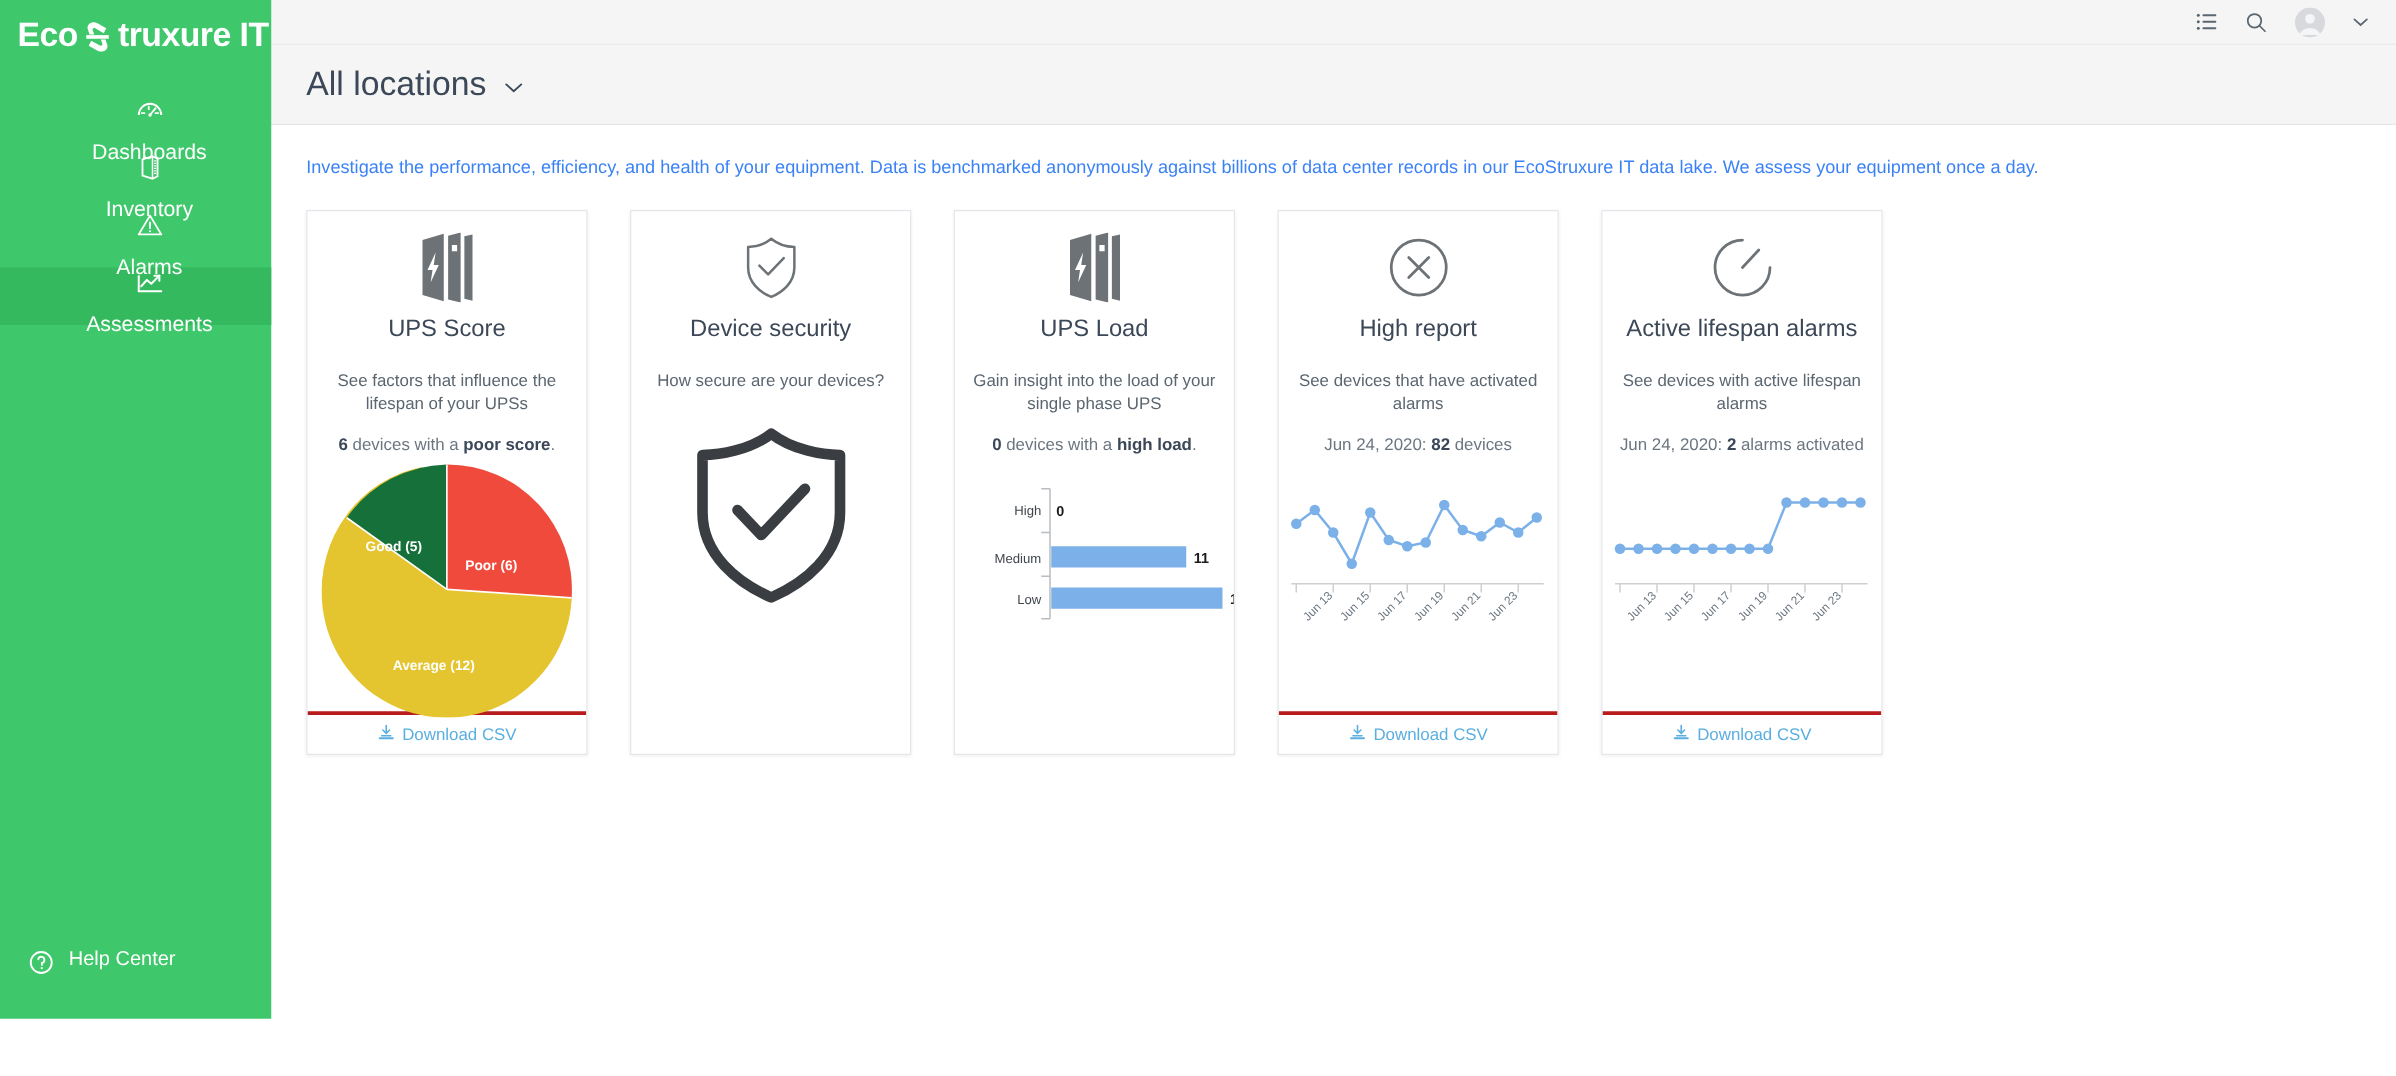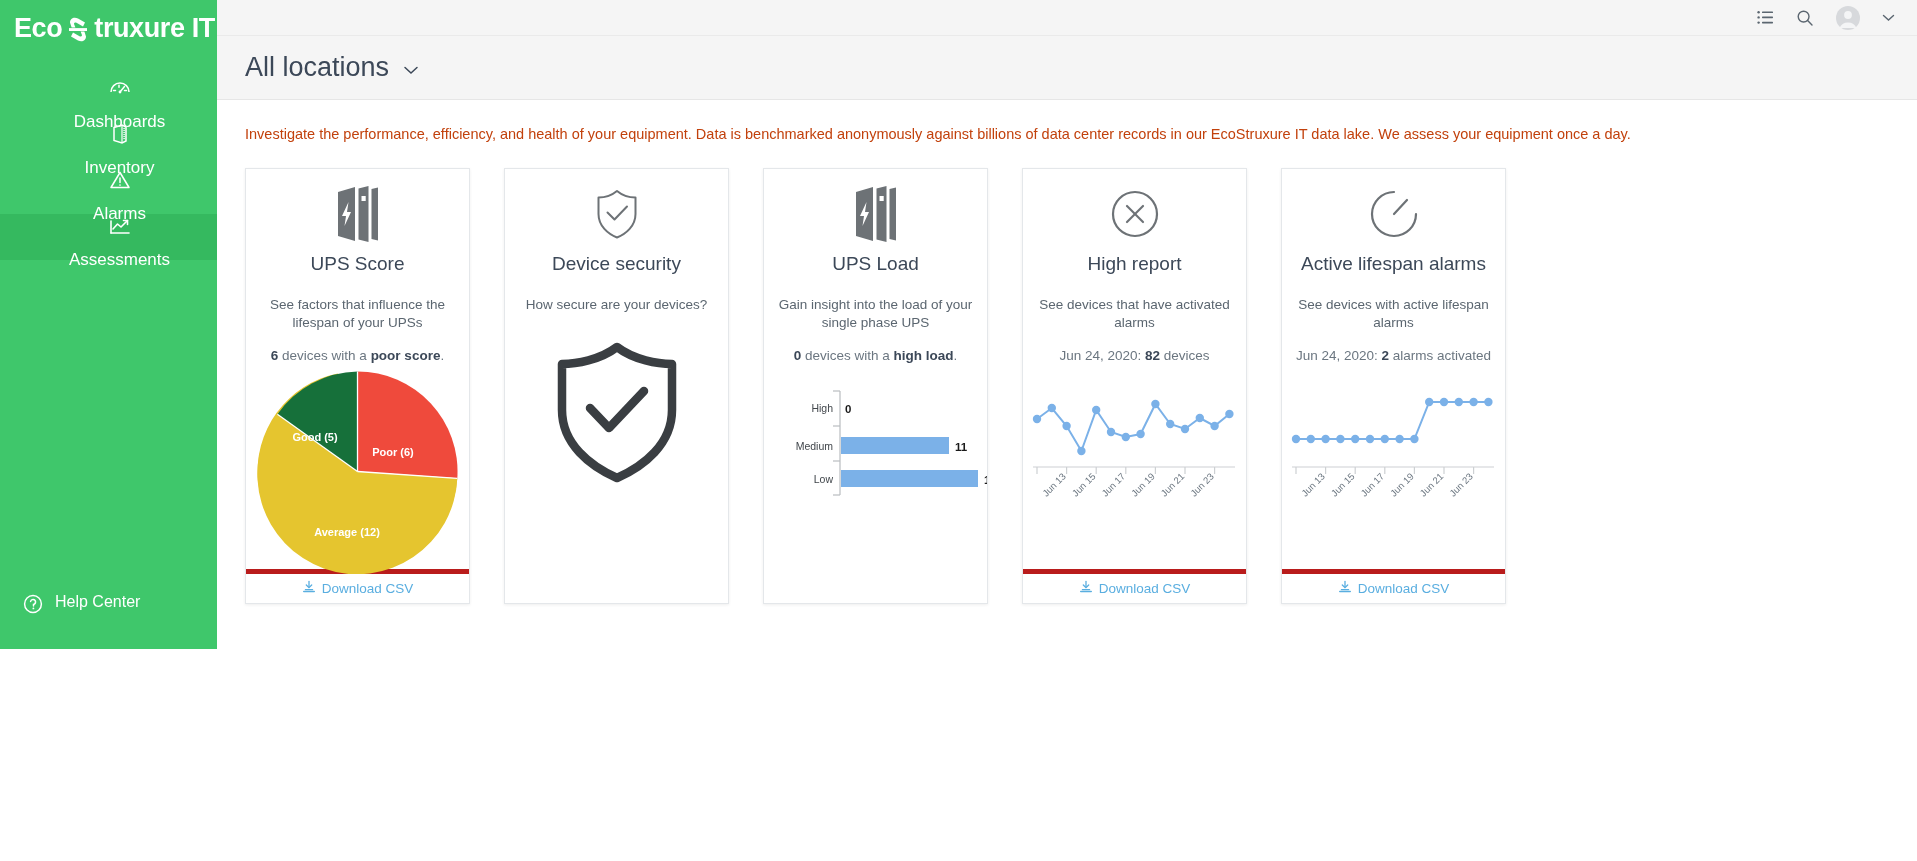--- a/index.html
+++ b/index.html
@@ -6,21 +6,21 @@
   html, body {
     width: 1917px; height: 861px;
     font-family: "Liberation Sans", sans-serif;
     background: #ffffff;
     overflow: hidden;
   }
   .app { display: flex; width: 1917px; height: 861px; }
 
   
   .sidebar {
-    width: 217px; height: 649px;
+    width: 217px; height: 815px;
     background: #3fc76b;
     display: flex; flex-direction: column;
     flex: 0 0 217px;
     position: relative;
   }
   .logo-wrap {
     height: 56px;
     display: flex; align-items: center;
     padding-left: 14px;
   }
@@ -81,21 +81,21 @@
   .page-title {
     font-size: 27px;
     color: #3c4858;
     font-weight: 400;
   }
   .caret-btn { cursor: pointer; display: flex; align-items: center; padding-top: 4px; }
 
   .intro {
     padding: 24px 28px 0 28px;
     font-size: 14.5px;
-    color: #c2410c;
+    color: #3b82f6;
     line-height: 1.5;
   }
 
   .cards {
     display: flex;
     gap: 34px;
     padding: 22px 28px 0 28px;
     align-items: flex-start;
   }
   .card {
@@ -131,21 +131,21 @@
     text-align: center;
     font-size: 13.5px;
     color: #6b7680;
     margin-top: 16px;
     padding: 0 10px;
   }
   .card-stat b { color: #3c4858; font-weight: 700; }
   .card-body { flex: 1 1 auto; position: relative; }
   .card-foot {
     height: 34px;
-    border-top: 5px solid #b91c1c;
+    border-top: 3px solid #b91c1c;
     display: flex; align-items: center; justify-content: center;
     gap: 6px;
     color: #5aaee0;
     font-size: 13.5px;
     cursor: pointer;
   }
   .dl-label { color: #5aaee0; }
 
   
   .pie-wrap { position: absolute; left: 0; top: 6px; width: 100%; display: flex; justify-content: center; }

